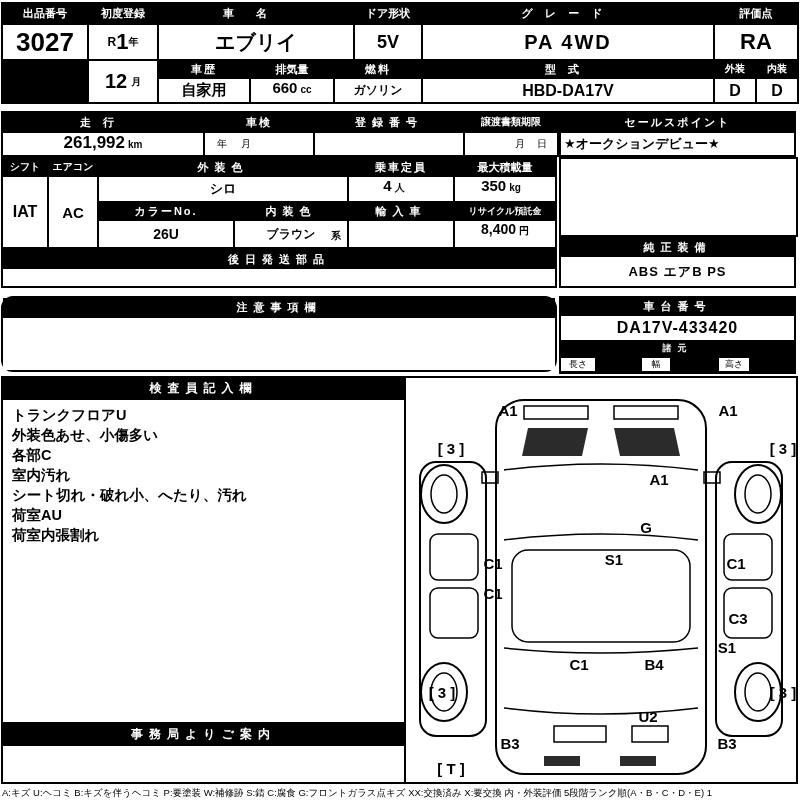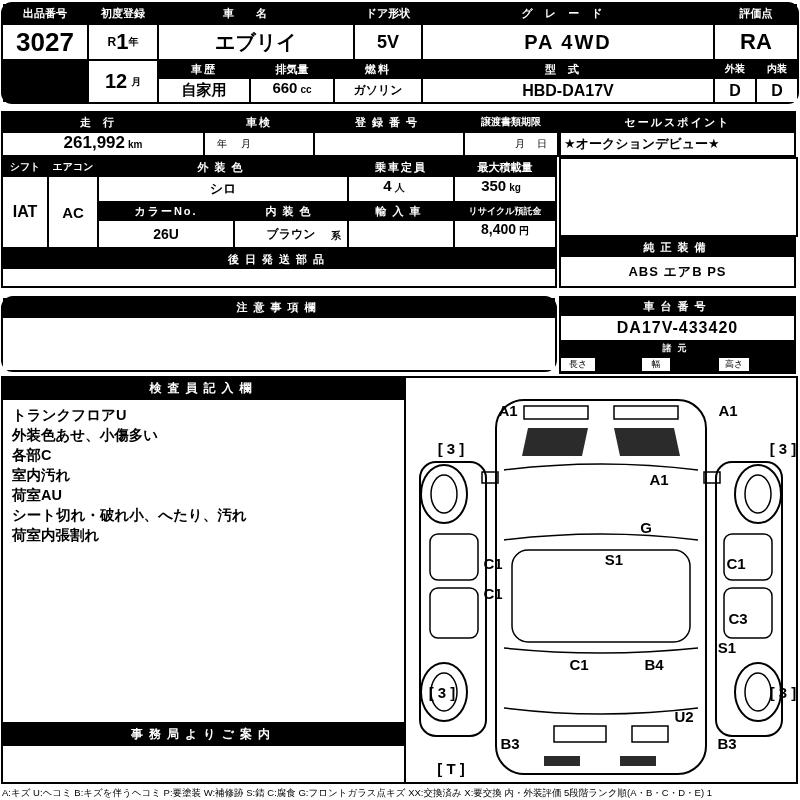--- a/index.html
+++ b/index.html
@@ -20,21 +20,21 @@
   .base  { align-items:baseline !important; padding-bottom:3px; }
 
   
   .t1 { left:1px; top:2px;
         grid-template-columns:84px 68px 90px 82px 18px 66px 290px 40px 40px;
         grid-template-rows:19px 34px 16px 23px;
         grid-template-areas:
           "lotH regH nameH nameH nameH doorH gradeH scoreH scoreH"
           "lotV regV1 nameV nameV nameV doorV gradeV scoreV scoreV"
           "lotB regV2 histH dispH fuelH fuelH modelH extH intH"
-          "lotB regV2 histV dispV fuelV fuelV modelV extV intV"; border-radius: 11px; }
+          "lotB regV2 histV dispV fuelV fuelV modelV extV intV"; }
   .a-lotH{grid-area:lotH}.a-lotV{grid-area:lotV;font-size:26px;font-weight:bold}
   .a-lotB{grid-area:lotB}.a-regH{grid-area:regH}
   .a-regV1{grid-area:regV1;justify-content:space-around;padding:0 3px}
   .a-regV2{grid-area:regV2;gap:4px}
   .a-nameH{grid-area:nameH}.a-nameV{grid-area:nameV;font-size:20px;font-weight:bold}
   .a-doorH{grid-area:doorH}.a-doorV{grid-area:doorV;font-size:18px;font-weight:bold}
   .a-gradeH{grid-area:gradeH}.a-gradeV{grid-area:gradeV;font-size:20px;font-weight:bold;letter-spacing:2px}
   .a-scoreH{grid-area:scoreH}.a-scoreV{grid-area:scoreV;font-size:22px;font-weight:bold}
   .a-histH{grid-area:histH}.a-histV{grid-area:histV;font-size:15px;font-weight:bold}
   .a-dispH{grid-area:dispH}.a-dispV{grid-area:dispV;font-size:15px;font-weight:bold}
@@ -272,22 +272,22 @@
   </div>
 
   <div class="tbl t7">
     <div class="hd ls2 a-insH">検査員記入欄</div>
     <div class="a-insV">
       <div class="notes-wrap">
           <div class="note-line">トランクフロアU</div>
           <div class="note-line">外装色あせ、小傷多い</div>
           <div class="note-line">各部C</div>
           <div class="note-line">室内汚れ</div>
+          <div class="note-line">シート切れ・破れ小、へたり、汚れ</div>
           <div class="note-line">荷室AU</div>
-          <div class="note-line">シート切れ・破れ小、へたり、汚れ</div>
           <div class="note-line">荷室内張割れ</div>
         </div>
     </div>
     <div class="hd ls2 a-offH">事務局よりご案内</div>
     <div class="a-offV"></div>
   </div>
 
   <div class="diagram">
     <svg viewBox="0 0 390 404">
 
@@ -350,21 +350,21 @@
         <span class="mark" style="left: 71px; top: 185px;">C1</span>
         <span class="mark" style="left: 192px; top: 181px;">S1</span>
         <span class="mark" style="left: 314px; top: 185px;">C1</span>
         <span class="mark" style="left: 71px; top: 215px;">C1</span>
         <span class="mark" style="left: 316px; top: 240px;">C3</span>
         <span class="mark" style="left: 305px; top: 269px;">S1</span>
         <span class="mark" style="left: 157px; top: 286px;">C1</span>
         <span class="mark" style="left: 232px; top: 286px;">B4</span>
         <span class="mark" style="left: 20px; top: 314px;">[ 3 ]</span>
         <span class="mark" style="left: 361px; top: 314px;">[ 3 ]</span>
-        <span class="mark" style="left: 226px; top: 338px; margin-left: 36px;">U2</span>
+        <span class="mark" style="left: 226px; top: 338px;">U2</span>
         <span class="mark" style="left: 88px; top: 365px;">B3</span>
         <span class="mark" style="left: 305px; top: 365px;">B3</span>
         <span class="mark" style="left: 29px; top: 390px;">[ T ]</span>
       </div>
   </div>
 
   <div class="legend">A:キズ U:ヘコミ B:キズを伴うヘコミ P:要塗装 W:補修跡 S:錆 C:腐食 G:フロントガラス点キズ XX:交換済み X:要交換  内・外装評価  5段階ランク順(A・B・C・D・E) 1</div>
 
 </div>
 

